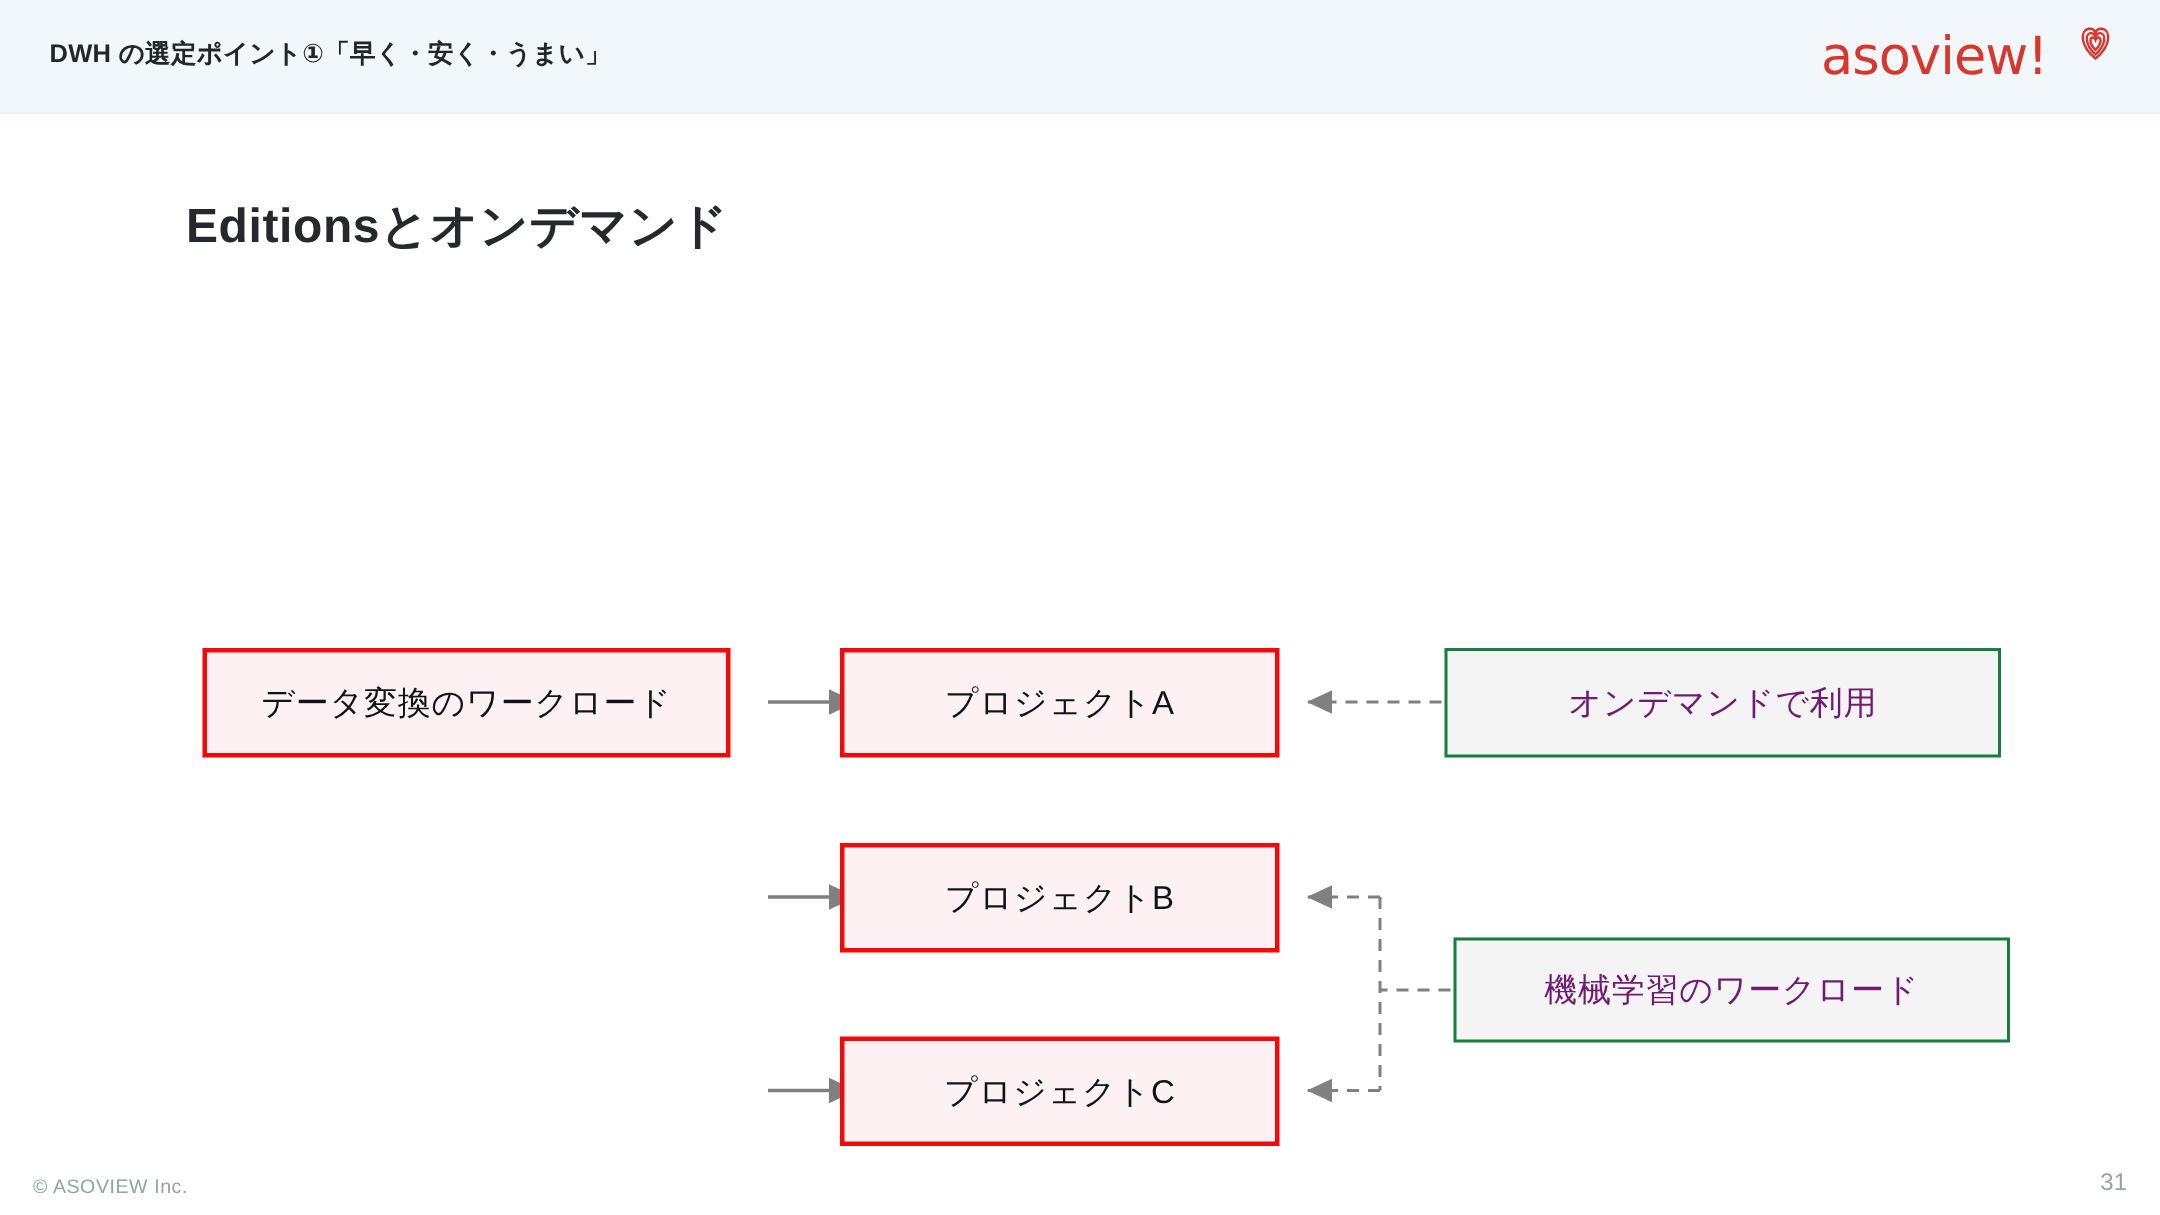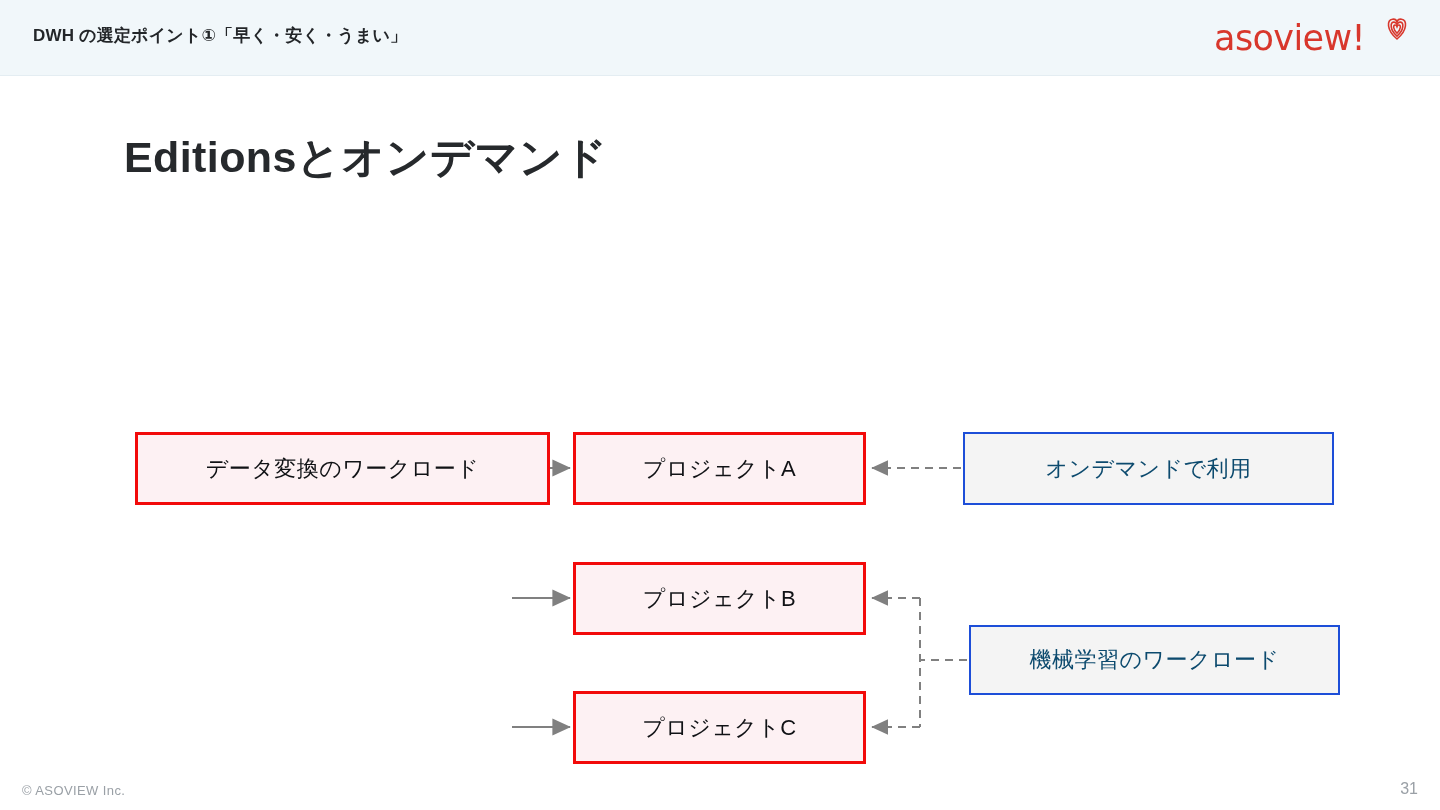--- a/index.html
+++ b/index.html
@@ -53,21 +53,21 @@
   }
   .logo-mark {
     margin-left: 2px;
     margin-top: -4px;
   }
 
   
   .slide-title {
     position: absolute;
     left: 124px; top: 129px;
-    font-size: 43px;
+    font-size: 32px;
     font-weight: 700;
     color: #26292c;
     letter-spacing: 0.4px;
     white-space: nowrap;
   }
 
   
   .body-text {
     position: absolute;
     left: 126px; top: 281px;
@@ -97,32 +97,32 @@
     color: #101215;
     letter-spacing: 0.5px;
     white-space: nowrap;
   }
   .node-red {
     background: #fdf1f3;
     border: 3px solid #f20a0a;
   }
   .node-gray {
     background: #f4f4f4;
-    border: 2px solid #1d4ed8;
-    color: #0c4a6e;
-  }
-
-  
-  .wl { left: 135px; width: 415px; height: 73px; }
+    border: 2px solid #15803d;
+    color: #701a75;
+  }
+
+  
+  .wl { left: 135px; width: 352px; height: 73px; }
   .wl-1 { top: 432px; }
   .wl-2 { top: 562px; }
   .wl-3 { top: 691px; }
 
   
-  .pj { left: 573px; width: 293px; height: 73px; }
+  .pj { left: 560px; width: 293px; height: 73px; }
   .pj-1 { top: 432px; }
   .pj-2 { top: 562px; }
   .pj-3 { top: 691px; }
 
   
   .co-1 { left: 963px; top: 432px; width: 371px; height: 73px; }
   .co-2 { left: 969px; top: 625px; width: 371px; height: 70px; }
 
   
   .footer-copy {

